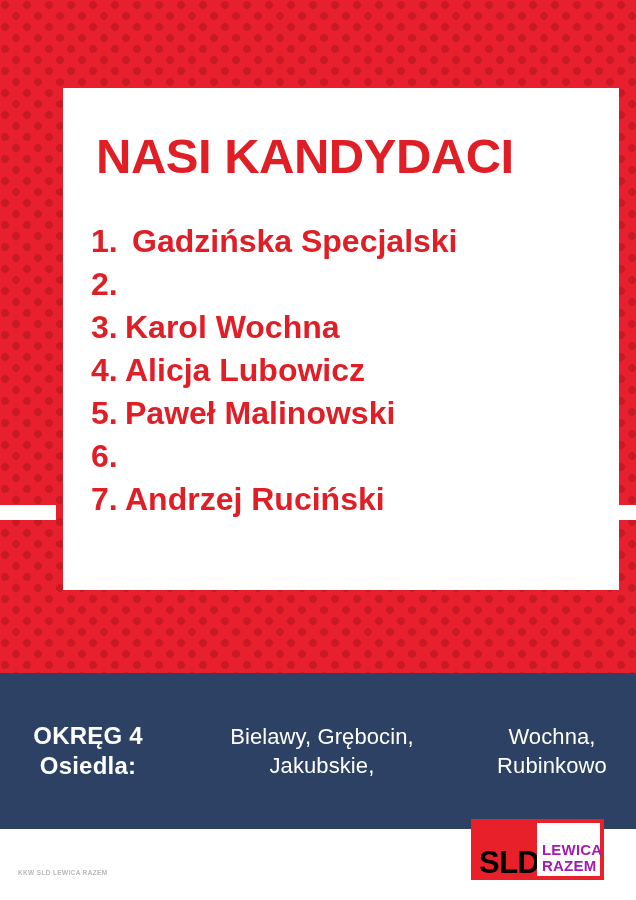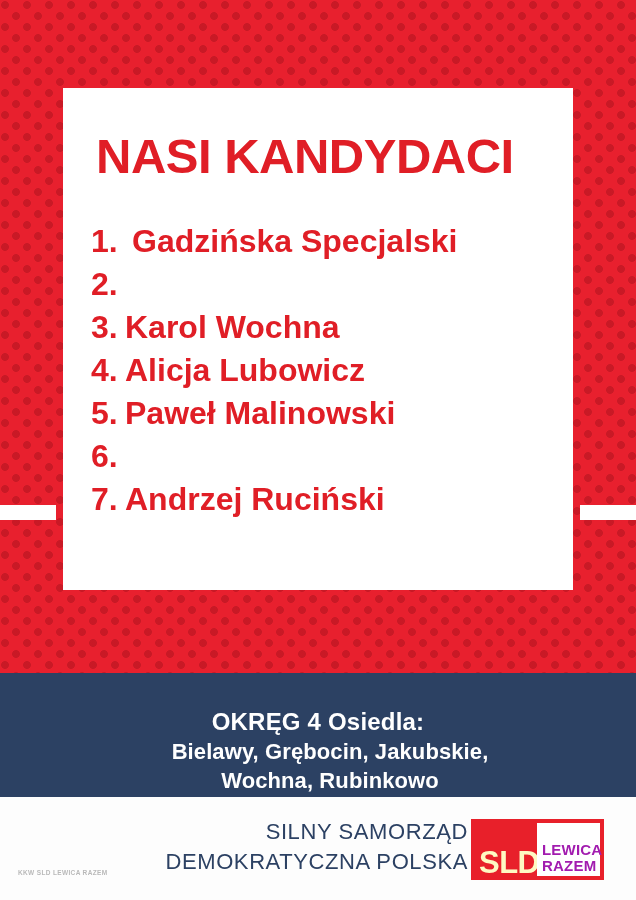--- a/index.html
+++ b/index.html
@@ -28,21 +28,21 @@
 
   
   .edge-bar{
     position:absolute;height:15px;background:#ffffff;
   }
   #edge-bar-left{left:0;top:505px;width:56px;}
   #edge-bar-right{left:580px;top:505px;width:56px;}
 
   
   #panel{
-    position:absolute;left:63px;top:88px;width:510px;height:502px;
+    position:absolute;left:63px;top:88px;width:556px;height:502px;
     background:#ffffff;
   }
   #panel-inner{
     position:absolute;left:0;top:0;width:510px;height:502px;
     padding:0;box-sizing:border-box;
   }
   #poster-title{
     position:absolute;left:33px;top:40px;
     font-size:49px;font-weight:bold;letter-spacing:-0.5px;
     color:#e01e26;white-space:nowrap;
@@ -57,28 +57,28 @@
     line-height:43px;white-space:nowrap;
   }
   .cand-num{width:34px;flex:0 0 34px;}
   .cand-name{}
   #candidate-list li:first-child .cand-num{width:41px;flex:0 0 41px;}
 
   
   #district-band{
     position:absolute;left:0;top:673px;width:636px;height:156px;
     background:#2c4163;
-    display:flex;flex-direction:column;align-items:center;justify-content:center;
+    display:flex;flex-direction:row;align-items:center;justify-content:center;
     color:#ffffff;text-align:center;
   }
   #district-title{
     font-size:24px;font-weight:bold;line-height:30px;letter-spacing:.2px;
   }
   #district-line1,#district-line2{
-    font-size:22px;font-weight:bold;line-height:29px;letter-spacing:.1px;margin-left:24px;
+    font-size:22px;font-weight:normal;line-height:29px;letter-spacing:.1px;margin-left:24px;
   }
 
   
   #footer{
     position:absolute;left:0;top:797px;width:636px;height:103px;
     background:#fdfdfd;
   }
   #slogan{
     position:absolute;right:168px;top:20px;text-align:right;
     color:#2c4163;
@@ -88,21 +88,21 @@
     color:#2c4163;white-space:nowrap;
   }
 
   
   #sld-logo{
     position:absolute;left:471px;top:819px;width:133px;height:61px;
     background:#e8202a;box-sizing:border-box;
   }
   #sld-text{
     position:absolute;left:8px;bottom:2px;
-    font-size:31px;font-weight:bold;color:#fef9c3;letter-spacing:-0.5px;
+    font-size:31px;font-weight:bold;color:#000000;letter-spacing:-0.5px;
     line-height:31px;
   }
   #sld-white-box{
     position:absolute;right:4px;top:4px;width:63px;height:53px;
     background:#ffffff;
   }
   #sld-lewica,#sld-razem{
     position:absolute;left:5px;
     font-size:15px;font-weight:bold;color:#a21caf;letter-spacing:.2px;
     line-height:17px;
@@ -160,26 +160,20 @@
         </ul>
     </div>
   </div>
 
   <div id="district-band">
     <div id="district-title">OKRĘG 4 Osiedla:</div>
     <div id="district-line1">Bielawy, Grębocin, Jakubskie,</div>
     <div id="district-line2">Wochna, Rubinkowo</div>
   </div>
 
-  <div id="footer">
-    <div id="slogan">
-      <div id="slogan-line1">SILNY SAMORZĄD</div>
-      <div id="slogan-line2">DEMOKRATYCZNA POLSKA</div>
-    </div>
-  </div>
 
   <div id="sld-logo">
     <div id="sld-text">SLD</div>
     <div id="sld-white-box">
       <div id="sld-lewica">LEWICA</div>
       <div id="sld-razem">RAZEM</div>
     </div>
   </div>
 
   <div id="committee-note">KKW SLD LEWICA RAZEM</div>

